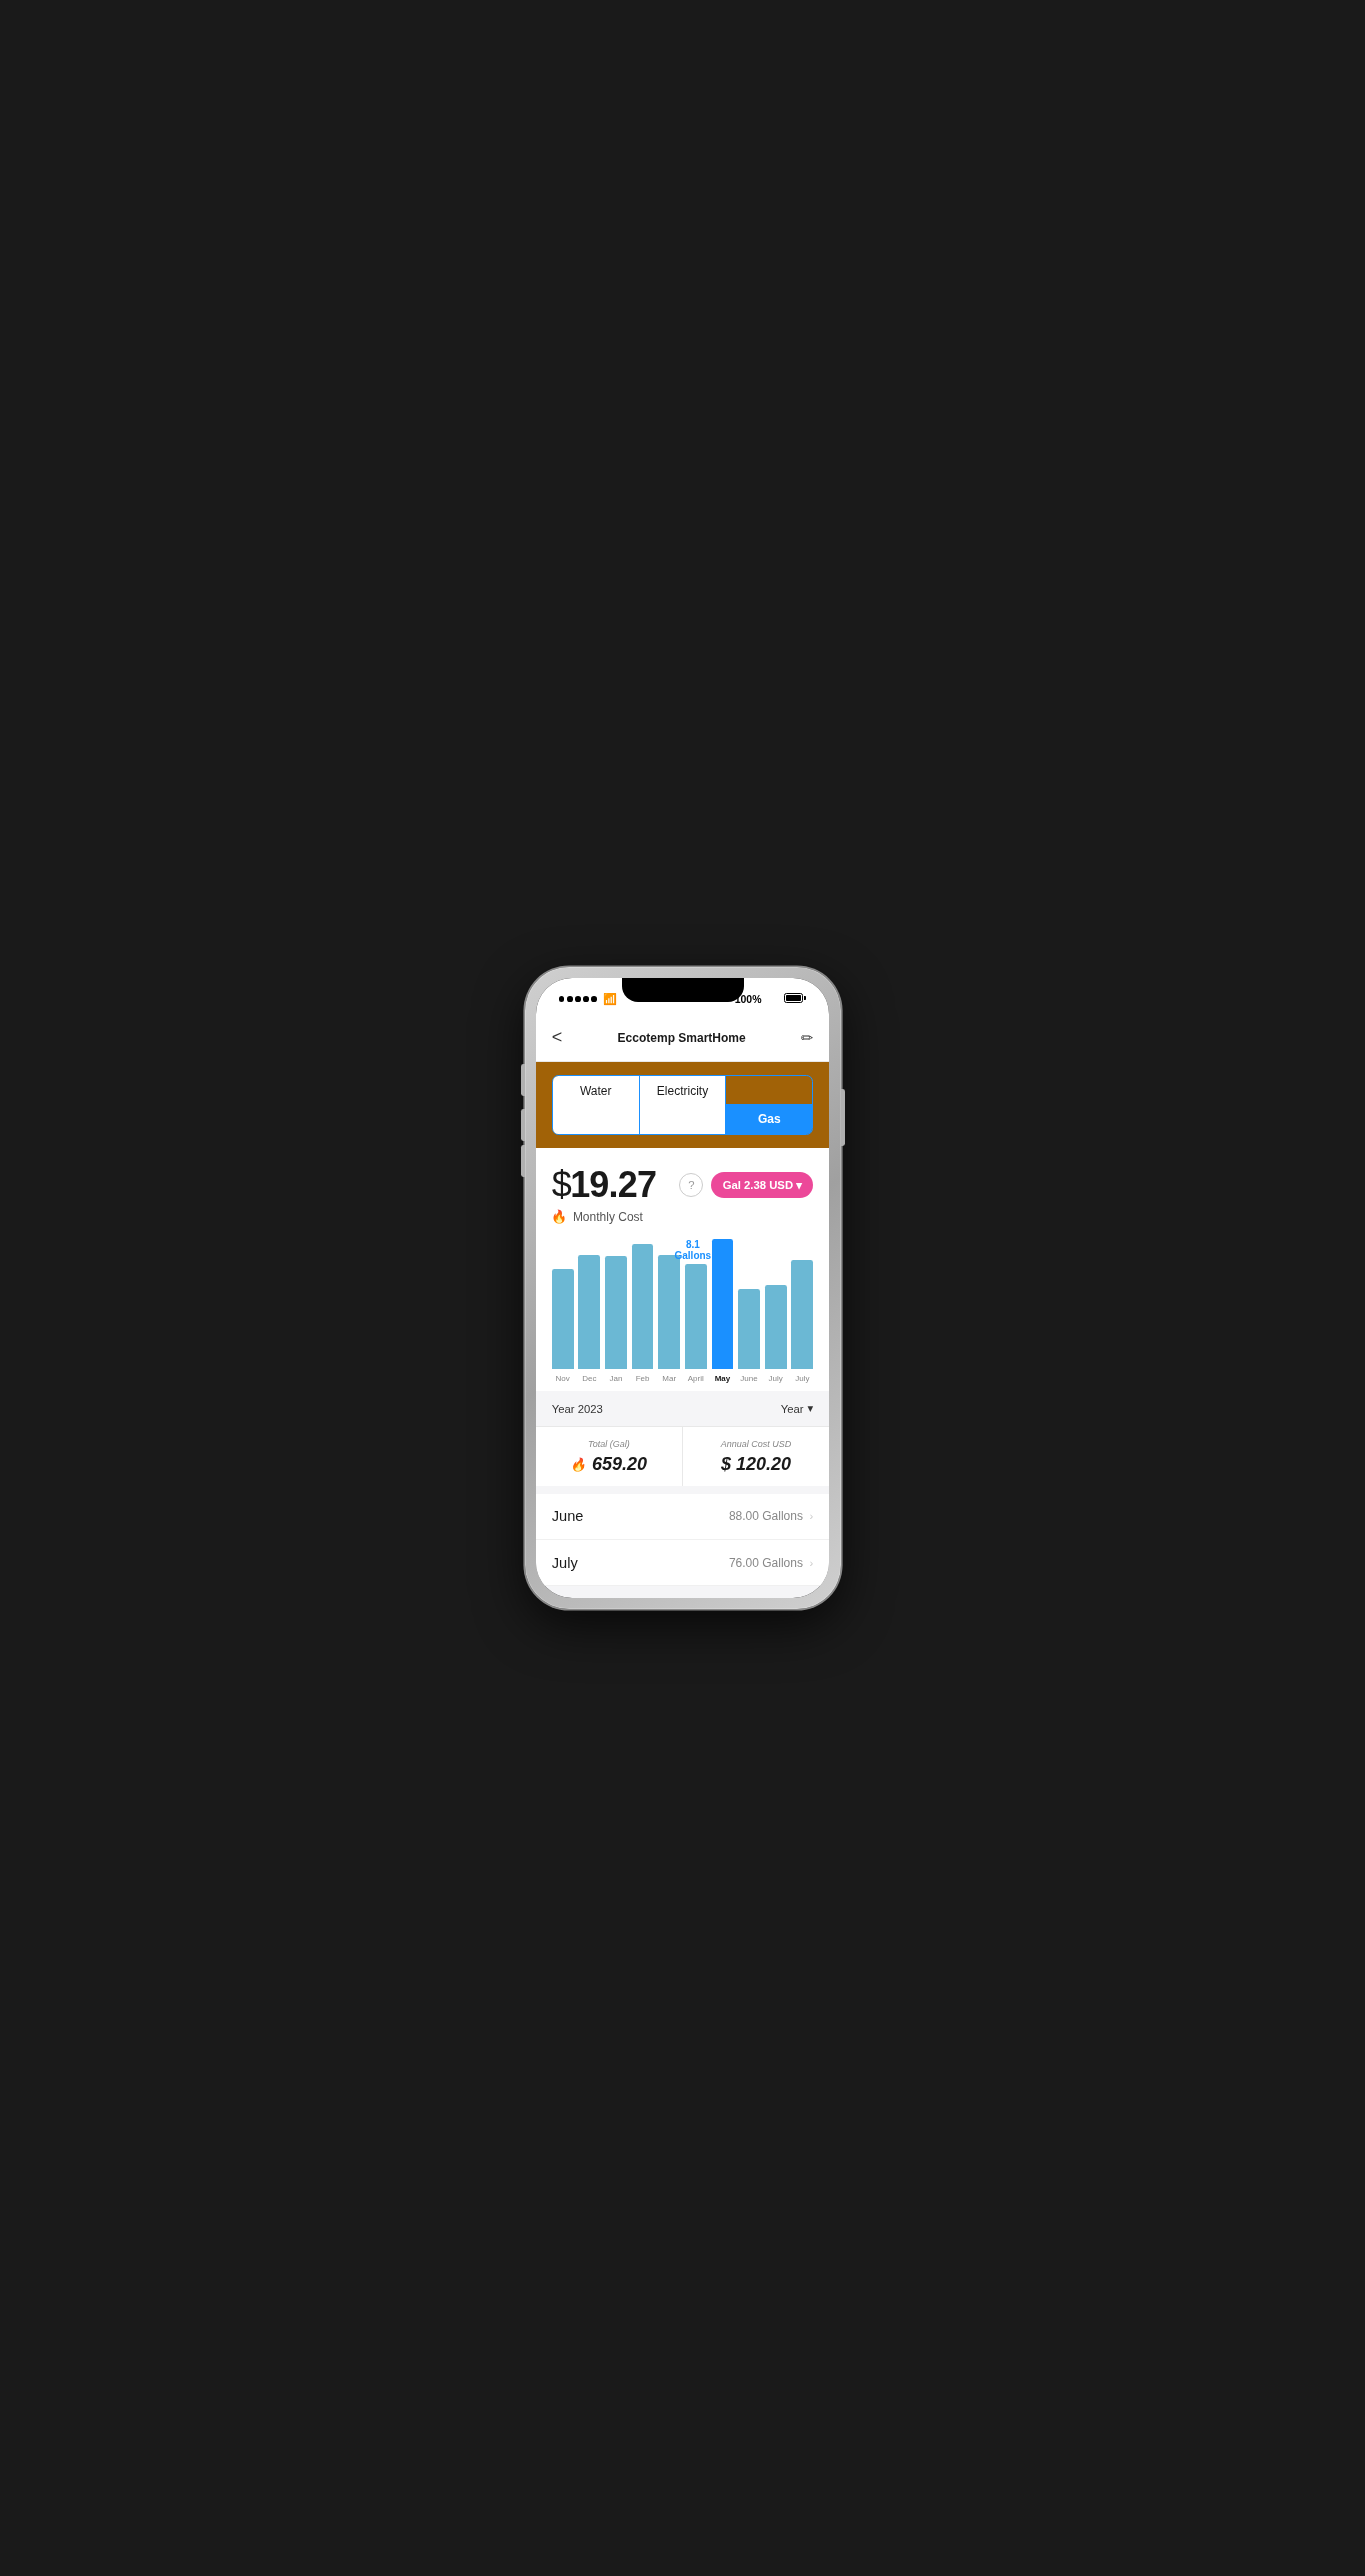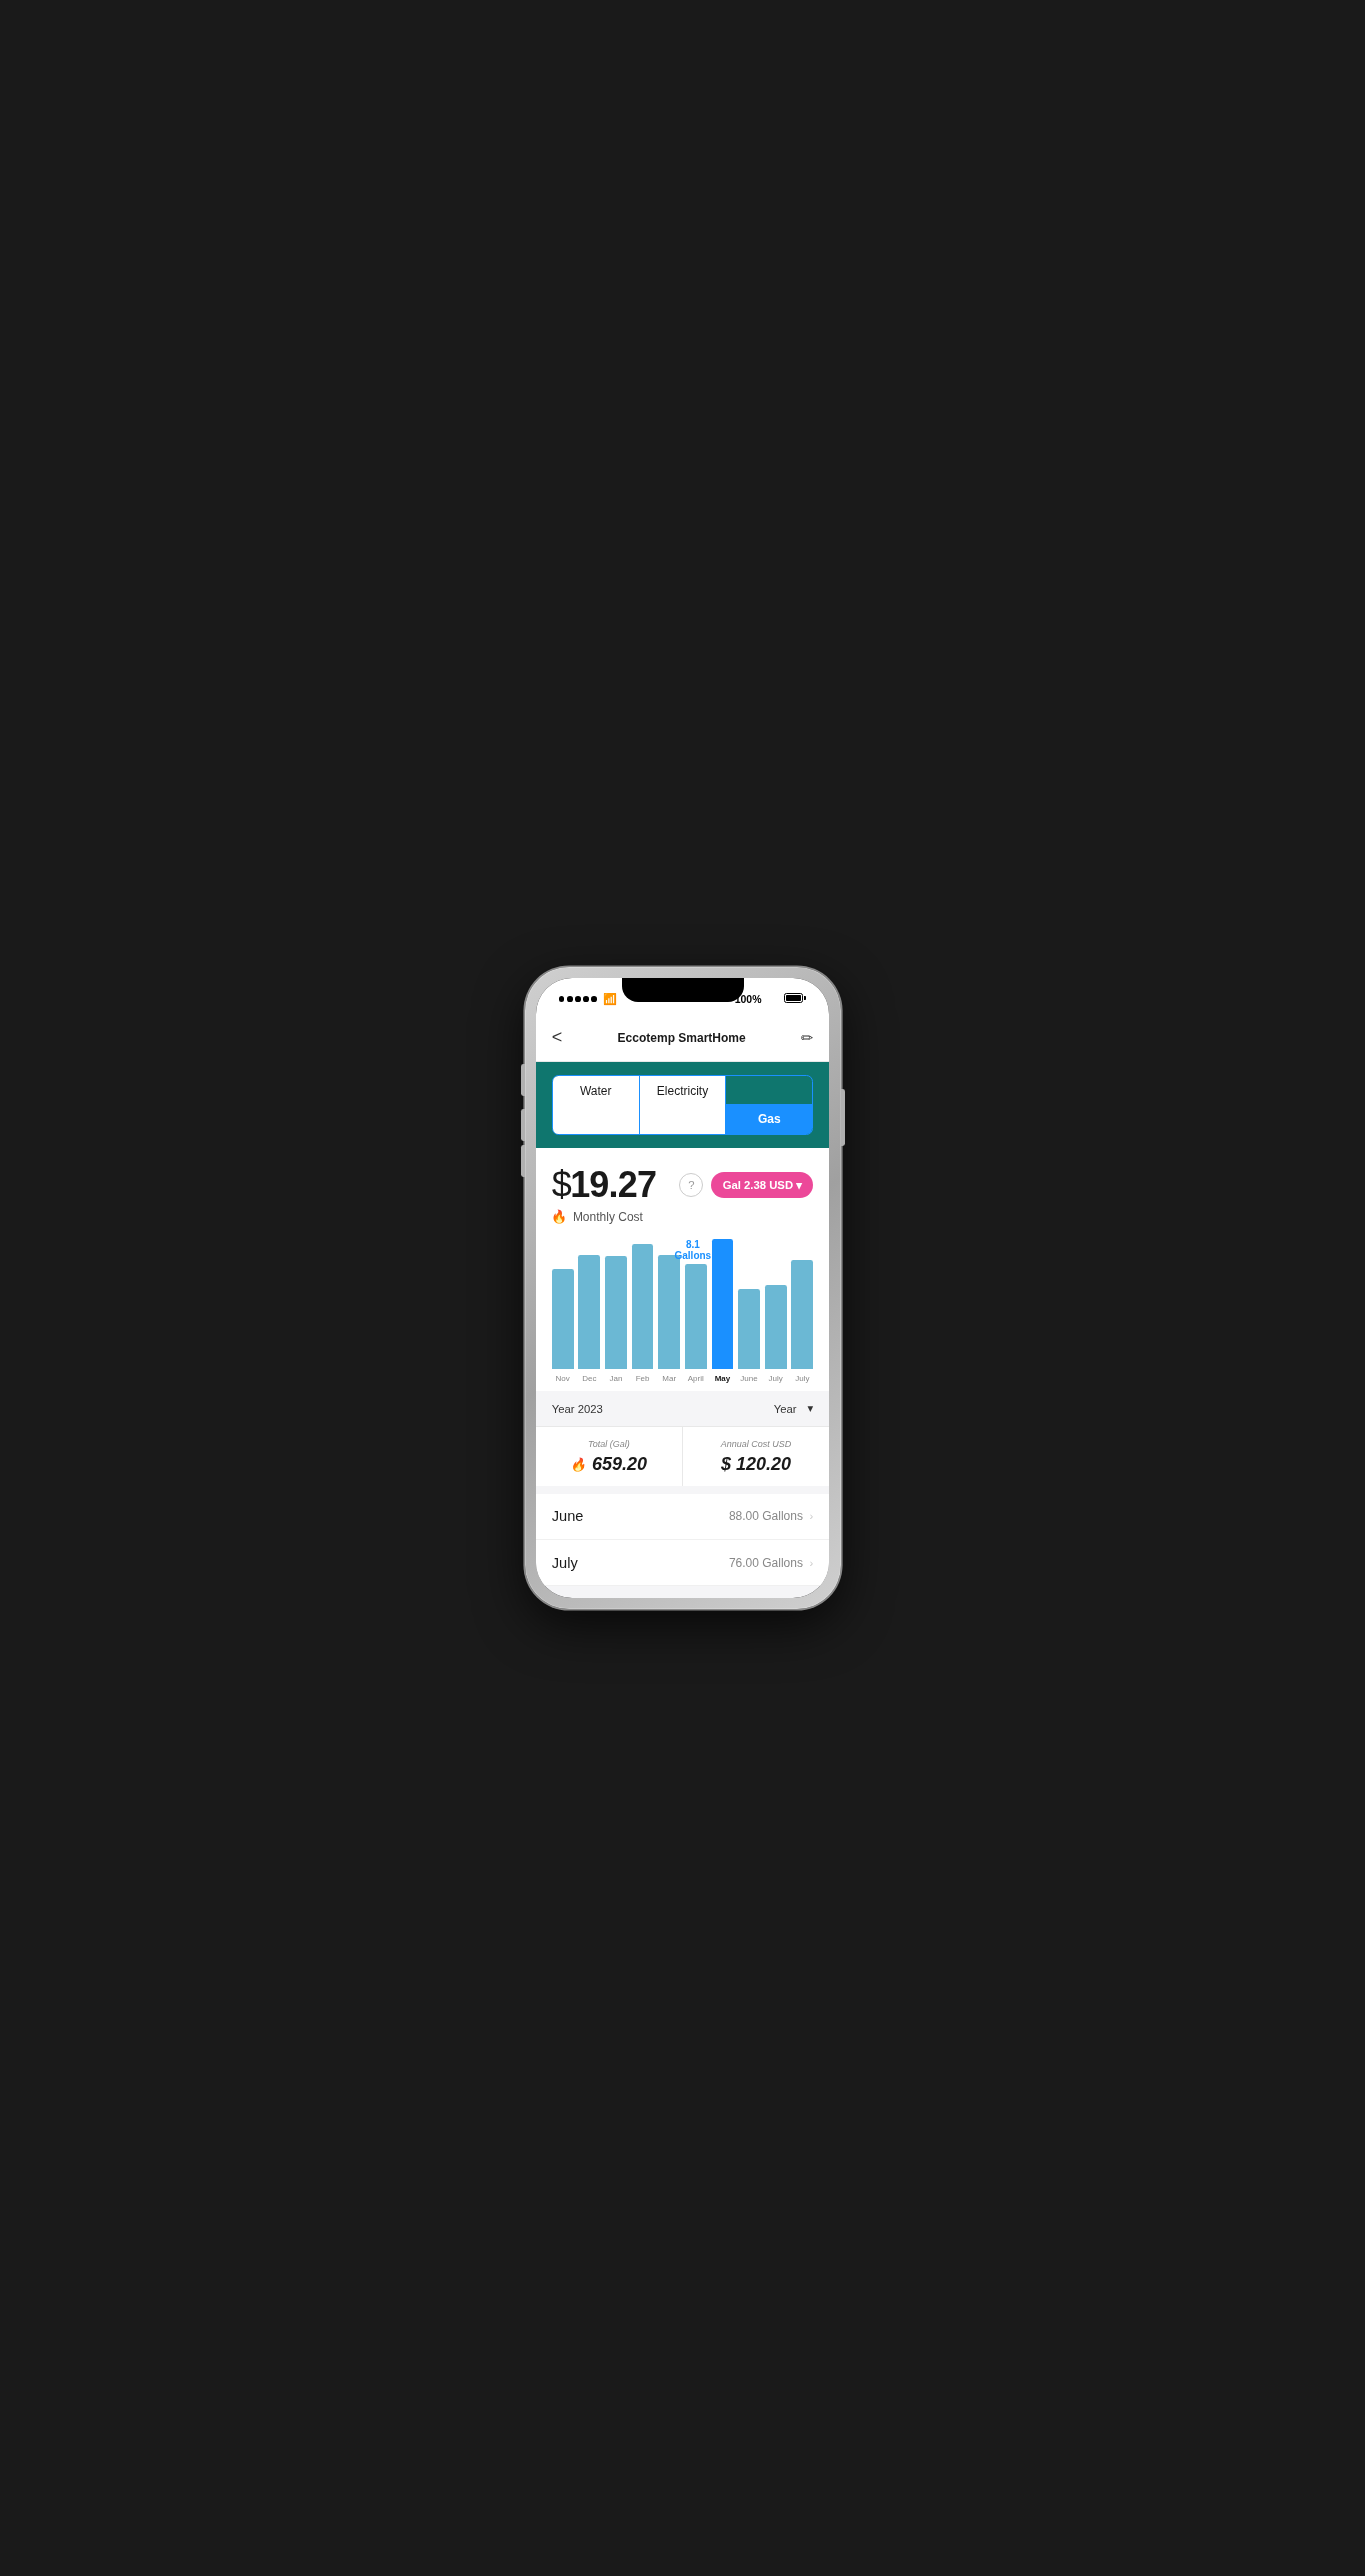--- a/index.html
+++ b/index.html
@@ -169,21 +169,21 @@
     }
 
     .header-edit {
       font-size: 14.6px;
       color: #333;
       cursor: pointer;
     }
 
     
     .tab-bar {
-      background: #0f766e;
+      background: #a16207;
       padding: 13px 16px;
       display: flex;
       gap: 0;
     }
 
     .tab-group {
       display: flex;
       border: 1.2px solid #1a90ff;
       border-radius: 6.5px;
       overflow: hidden;
@@ -358,21 +358,21 @@
       font-size: 11.3px;
       color: #333;
     }
 
     .year-filter {
       font-size: 11.3px;
       color: #333;
       cursor: pointer;
       display: flex;
       align-items: center;
-      gap: 11px;
+      gap: 4px;
     }
 
     
     .stats-row {
       display: flex;
       background: #fff;
       border-top: 0.8px solid #e8e8e8;
     }
 
     .stat-cell {

